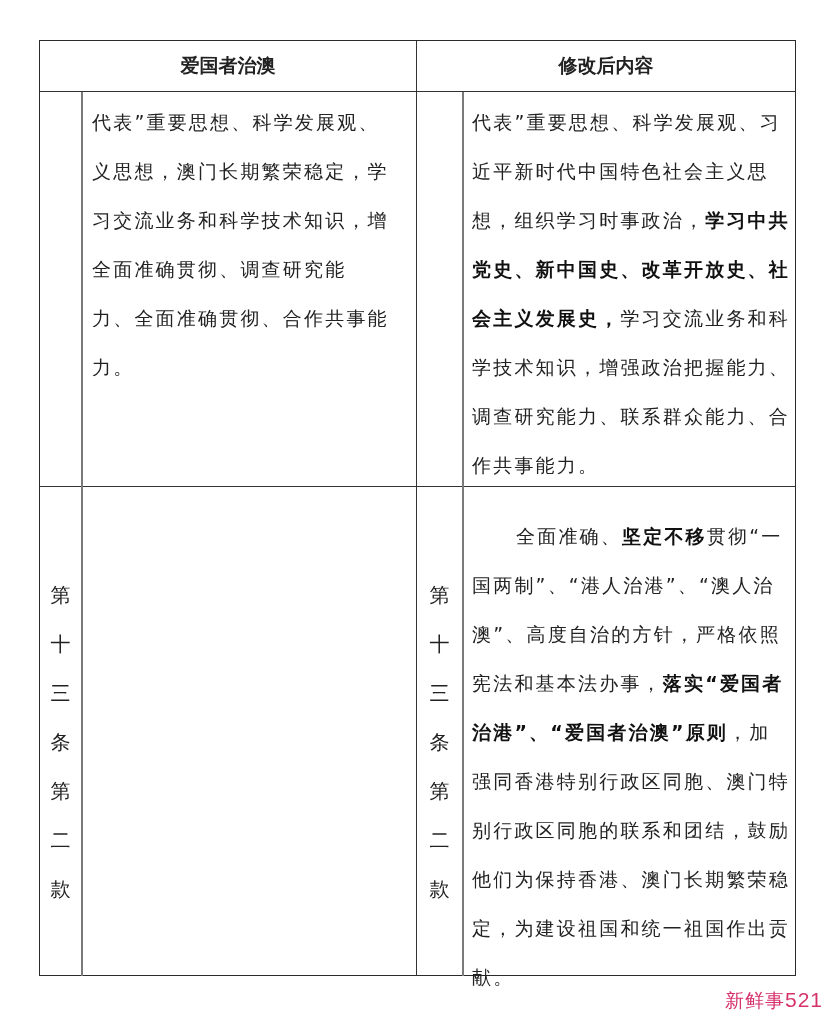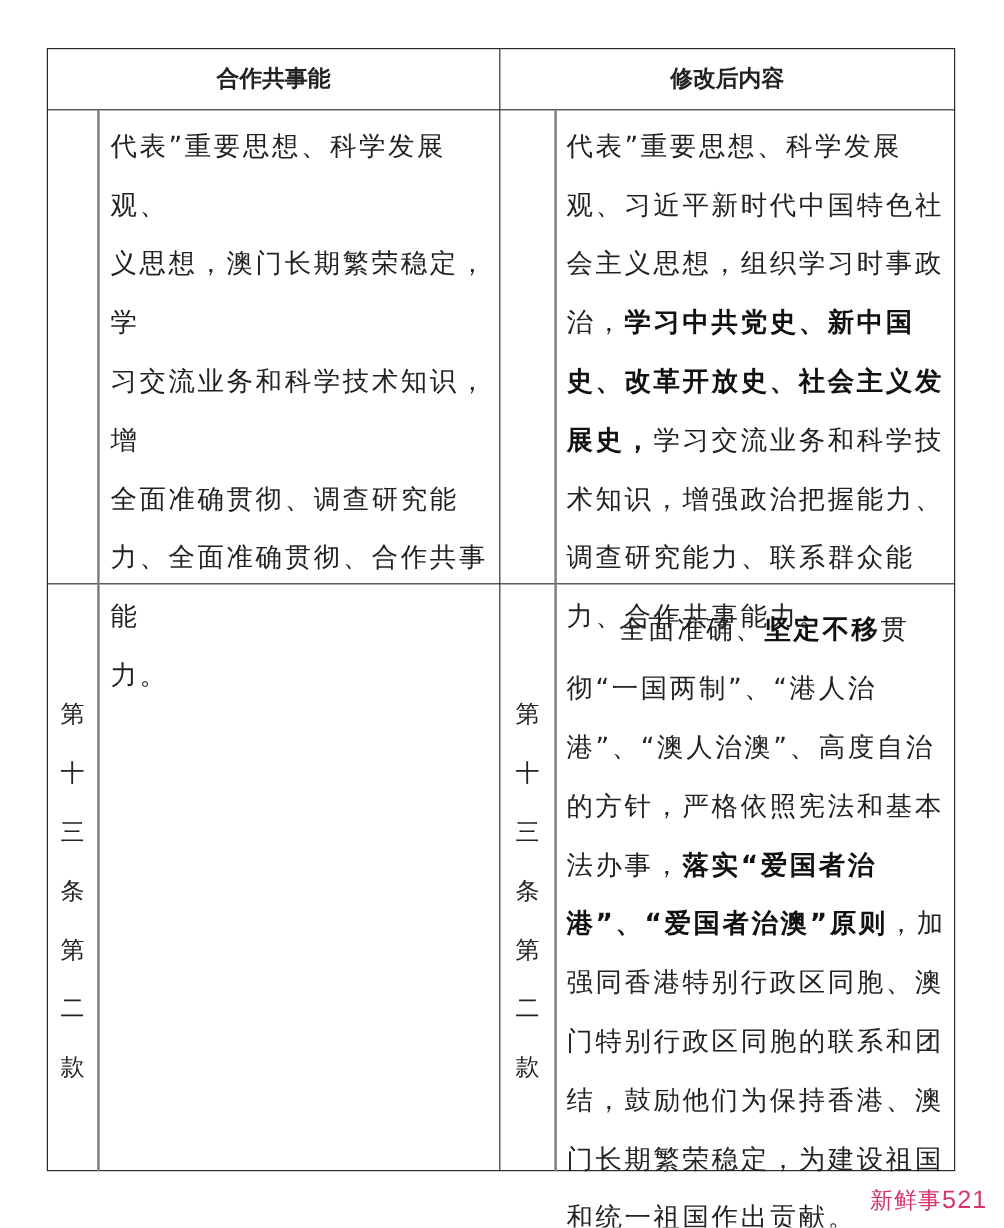--- a/index.html
+++ b/index.html
@@ -6,37 +6,37 @@
   body { width: 837px; height: 1023px; position: relative; overflow: hidden;
          font-family: "DejaVu Sans", sans-serif; color: #1a1a1a; }
   .tbl { position: absolute; left: 39px; top: 40px; width: 757px; height: 936px;
          border: 1px solid #2b2b2b; box-sizing: border-box; }
   .line { position: absolute; background: #333; }
   .hline { height: 1px; }
   .vline { width: 2px; background: #7a7a7a; }
   .vline.dark { width: 1px; background: #333; }
   .hdr { position: absolute; top: 0; height: 50px; display: flex; align-items: center;
          justify-content: center; font-size: 19px; font-weight: bold; color: #222; }
-  .cell { position: absolute; font-size: 22px; line-height: 49px; letter-spacing: 2.2px;
+  .cell { position: absolute; font-size: 19px; line-height: 49px; letter-spacing: 2.2px;
           color: #222; box-sizing: border-box; }
   .cell .b { font-weight: bold; color: #111; }
   .para { white-space: normal; word-break: break-all; }
   .label { position: absolute; display: flex; flex-direction: column; align-items: center;
            font-size: 20px; font-weight: normal; color: #222; }
   .label span { display: block; line-height: 49px; height: 49px; }
   .watermark { position: absolute; right: 14px; top: 988px; font-size: 19px; color: #d6336c;
                letter-spacing: 1px; text-align: center; }
   .watermark .num { font-family: "Liberation Sans", sans-serif; font-size: 21px; }
 </style>
 </head>
 <body>
 
 <div class="tbl">
 
-  <div class="hdr" style="left:0;width:376px;">合作共事能</div>
+  <div class="hdr" style="left:0;width:376px;">爱国者治澳</div>
   <div class="hdr" style="left:376px;width:380px;">修改后内容</div>
 
   <div class="line hline" style="left:0;top:50px;width:756px;"></div>
   <div class="line hline" style="left:0;top:445px;width:756px;"></div>
   <div class="line vline dark" style="left:376px;top:0;height:935px;"></div>
   <div class="line vline" style="left:41px;top:51px;height:884px;"></div>
   <div class="line vline" style="left:422px;top:51px;height:884px;"></div>
 
   <div class="cell" style="left:52px;top:57px;width:322px;">
     <div>代表”重要思想、科学发展观、</div>
@@ -64,20 +64,20 @@
     <span>第</span>
     <span>十</span>
     <span>三</span>
     <span>条</span>
     <span>第</span>
     <span>二</span>
     <span>款</span>
   </div>
 
 
-  <div class="cell para" style="left:432px;top:460px;width:318px;text-indent:44px;">
+  <div class="cell para" style="left:432px;top:471px;width:318px;text-indent:44px;">
     <span>全面准确、</span><span class="b">坚定不移</span><span>贯彻“一国两制”、“港人治港”、“澳人治澳”、高度自治的方针，严格依照宪法和基本法办事，</span><span class="b">落实“爱国者治港”、“爱国者治澳”原则</span><span>，加强同香港特别行政区同胞、澳门特别行政区同胞的联系和团结，鼓励他们为保持香港、澳门长期繁荣稳定，为建设祖国和统一祖国作出贡献。</span>
   </div>
 </div>
 
 <div class="watermark">
   <span>新鲜事</span><span class="num">521</span>
 </div>
 
 </body></html>

